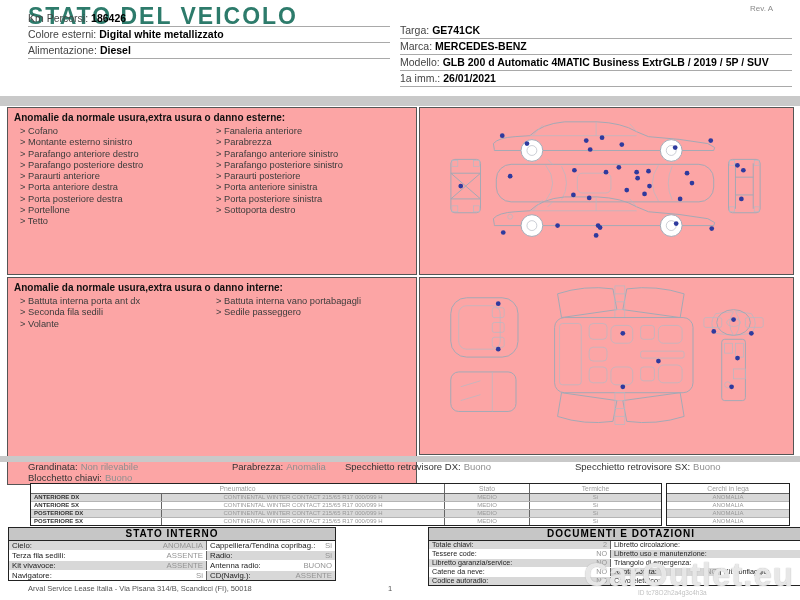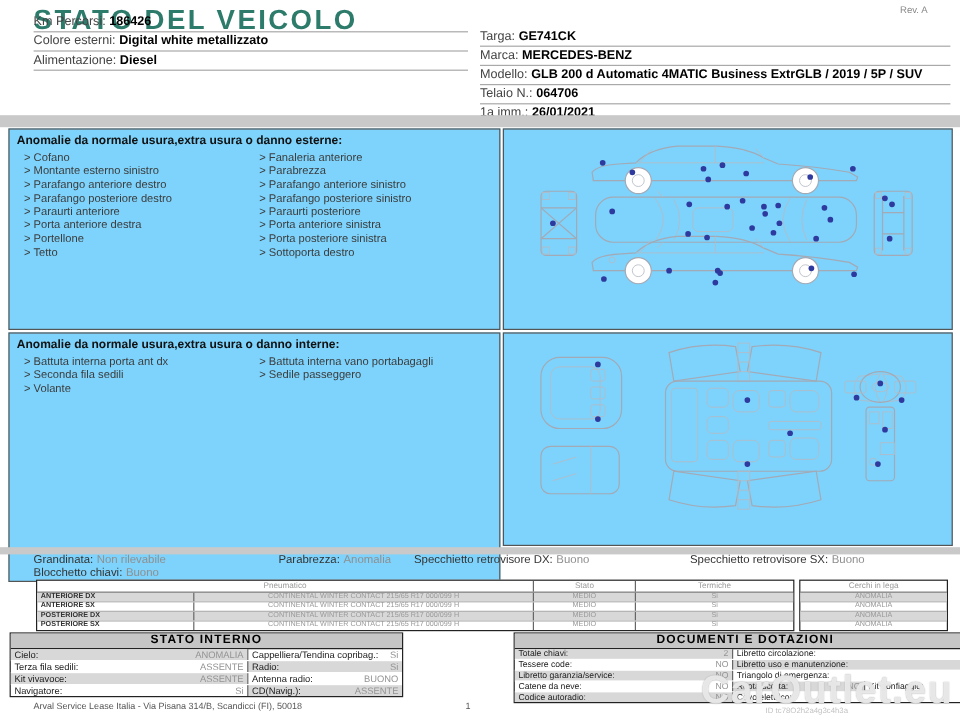--- a/index.html
+++ b/index.html
@@ -14,21 +14,21 @@
   .hcol-right{left:400px;top:23px;width:392px;}
   .hrow{border-bottom:1px solid #a9a9a9;padding:1px 0 2px 0;line-height:12px;}
   .hlabel{color:#444;}
   .hvalue{font-weight:bold;color:#000;margin-left:3px;}
 
   .band{position:absolute;left:0;width:800px;background:#c9c9c9;}
   .band1{top:96px;height:10px;}
   .band2{top:456px;height:6px;}
 
   
-  .panel{position:absolute;border:1px solid #555;background:#7dd3fc;box-sizing:border-box;}
+  .panel{position:absolute;border:1px solid #555;background:#fca5a5;box-sizing:border-box;}
   .p-ext-text{left:7px;top:107px;width:410px;height:168px;}
   .p-ext-diag{left:419px;top:107px;width:375px;height:168px;}
   .p-int-text{left:7px;top:277px;width:410px;height:208px;}
   .p-int-diag{left:419px;top:277px;width:375px;height:178px;}
   .anom-title{font-size:10px;font-weight:bold;color:#111;margin:4px 6px 3px 6px;}
   .anom-cols{display:flex;margin:0 6px 0 12px;}
   .anom-col1{width:196px;}
   .anom-col2{flex:1;}
   .anom-item{font-size:9.3px;color:#3c3c3c;line-height:11.3px;}
   .anom-item::before{content:"> ";}
@@ -95,36 +95,36 @@
   <div class="hcol hcol-left">
     <div class="hrow"><span class="hlabel">Km Percorsi:</span><span class="hvalue">186426</span></div>
     <div class="hrow"><span class="hlabel">Colore esterni:</span><span class="hvalue">Digital white metallizzato</span></div>
     <div class="hrow"><span class="hlabel">Alimentazione:</span><span class="hvalue">Diesel</span></div>
   </div>
 
   <div class="hcol hcol-right">
     <div class="hrow"><span class="hlabel">Targa:</span><span class="hvalue">GE741CK</span></div>
     <div class="hrow"><span class="hlabel">Marca:</span><span class="hvalue">MERCEDES-BENZ</span></div>
     <div class="hrow"><span class="hlabel">Modello:</span><span class="hvalue">GLB 200 d Automatic 4MATIC Business ExtrGLB / 2019 / 5P / SUV</span></div>
-    <div class="hrow"><span class="hlabel">Telaio N.:</span><span class="hvalue">064706</span></div>
     <div class="hrow"><span class="hlabel">1a imm.:</span><span class="hvalue">26/01/2021</span></div>
   </div>
 
   <div class="band band1"></div>
 
   <div class="panel p-ext-text">
     <div class="anom-title">Anomalie da normale usura,extra usura o danno esterne:</div>
     <div class="anom-cols">
       <div class="anom-col1">
         <div class="anom-item">Cofano</div>
         <div class="anom-item">Montante esterno sinistro</div>
         <div class="anom-item">Parafango anteriore destro</div>
         <div class="anom-item">Parafango posteriore destro</div>
         <div class="anom-item">Paraurti anteriore</div>
         <div class="anom-item">Porta anteriore destra</div>
+        <div class="anom-item">Porta posteriore destra</div>
         <div class="anom-item">Portellone</div>
         <div class="anom-item">Tetto</div>
       </div>
       <div class="anom-col2">
         <div class="anom-item">Fanaleria anteriore</div>
         <div class="anom-item">Parabrezza</div>
         <div class="anom-item">Parafango anteriore sinistro</div>
         <div class="anom-item">Parafango posteriore sinistro</div>
         <div class="anom-item">Paraurti posteriore</div>
         <div class="anom-item">Porta anteriore sinistra</div>

